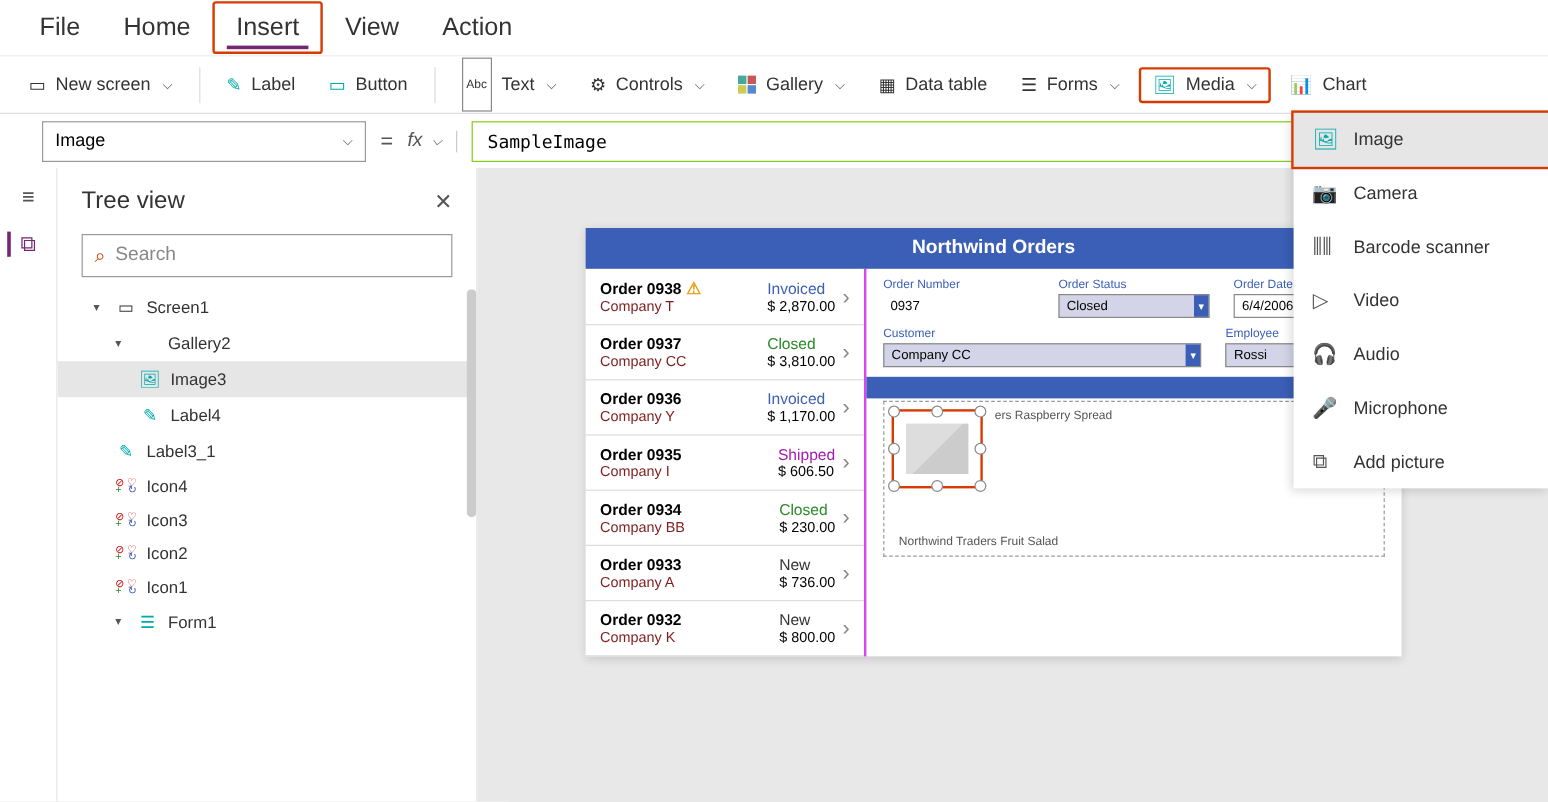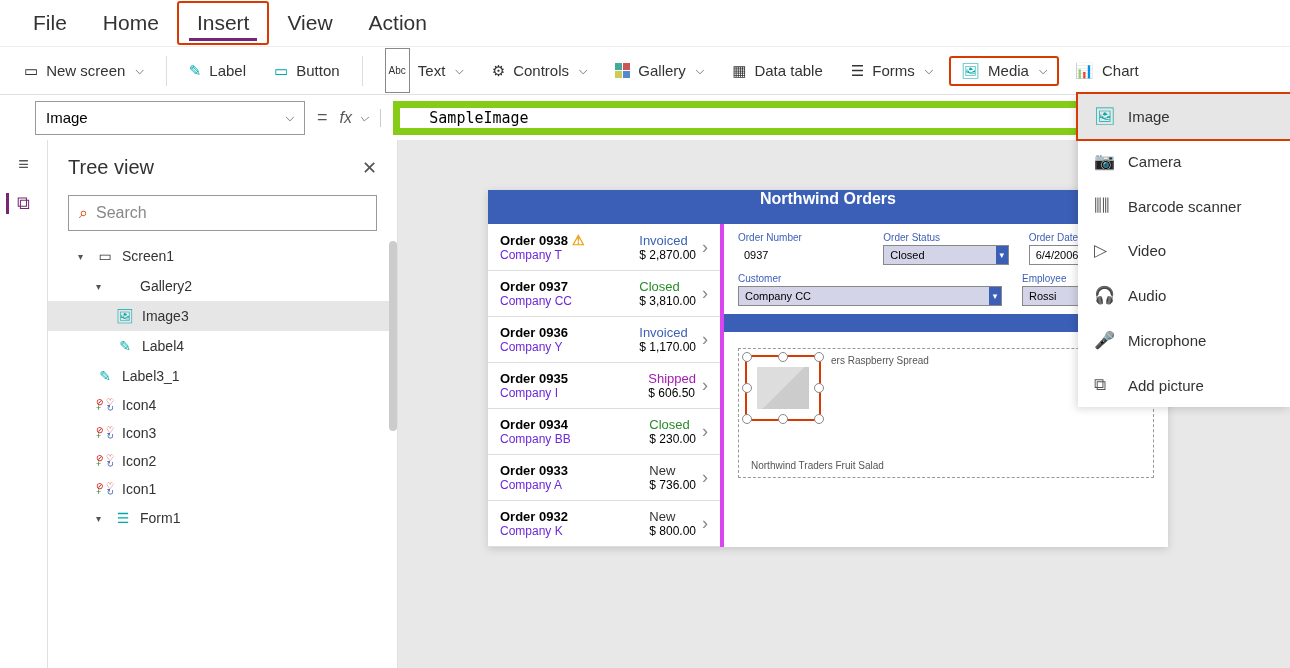--- a/index.html
+++ b/index.html
@@ -10,61 +10,61 @@
 .top-tab.active::after{content:'';position:absolute;bottom:2px;left:10px;right:10px;height:3px;background:#742774}
 .ribbon{display:flex;align-items:center;background:#fff;height:48px;border-top:1px solid #eee;padding:0 12px;gap:4px;font-size:15px;color:#333}
 .ribbon-btn{display:flex;align-items:center;gap:8px;padding:6px 12px;cursor:pointer;white-space:nowrap}
 .ribbon-sep{width:1px;height:30px;background:#ddd;margin:0 6px}
 .chev{font-size:11px;color:#666;margin-left:2px}
 .media-btn{border:2px solid #d83b01;border-radius:3px;padding:4px 10px}
 .formula-bar{display:flex;align-items:center;background:#fff;height:46px;border-top:1px solid #e0e0e0;padding:8px 35px;gap:12px}
 .property-dd{width:270px;height:34px;border:1px solid #999;background:#fff;display:flex;align-items:center;padding:0 10px;font-size:15px;justify-content:space-between;cursor:pointer}
 .eq{font-size:18px;color:#555}
 .fx-box{display:flex;align-items:center;gap:6px;font-style:italic;font-size:16px;color:#555;border-right:1px solid #ccc;padding-right:12px;cursor:pointer}
-.formula-input{flex:1;height:34px;border:7px solid #84cc16;padding:0 29px;font-family:monospace;font-size:15px;outline:none}
+.formula-input{flex:1;height:34px;border:1px solid #84cc16;padding:0 12px;font-family:monospace;font-size:15px;outline:none}
 .main{display:flex;height:calc(100% - 140px);position:relative}
 .rail{width:48px;background:#fff;border-right:1px solid #e0e0e0;display:flex;flex-direction:column;align-items:center;padding-top:14px;gap:18px}
 .rail-icon{font-size:18px;color:#555;cursor:pointer}
 .rail-icon.active{color:#742774;border-left:3px solid #742774;padding-left:8px;margin-left:-11px}
 .tree-panel{width:350px;background:#fff;border-right:1px solid #e0e0e0;display:flex;flex-direction:column;position:relative}
 .tree-hdr{display:flex;justify-content:space-between;align-items:center;padding:16px 20px 10px;font-size:20px;color:#333}
 .tree-close{font-size:18px;color:#555;cursor:pointer}
 .search-box{margin:6px 20px 10px;height:36px;border:1px solid #999;display:flex;align-items:center;padding:0 10px;gap:8px;color:#888}
 .search-ic{color:#d83b01}
 .tree-list{flex:1;overflow-y:auto;position:relative}
 .tree-scroll-ind{position:absolute;right:0;top:0;width:8px;height:190px;background:#ccc;border-radius:4px}
 .tree-item{display:flex;align-items:center;gap:8px;padding:6px 10px;font-size:14px;color:#333;cursor:pointer}
 .tree-item.sel{background:#e6e6e6}
 .tri{font-size:10px;color:#555;width:10px}
 .ti-ic{width:18px;height:18px;display:inline-flex;align-items:center;justify-content:center;font-size:14px}
 .ind-1{padding-left:30px}.ind-2{padding-left:48px}.ind-3{padding-left:68px}
 .canvas{flex:1;background:#e8e8e8;position:relative;overflow:hidden}
 .app-preview{position:absolute;left:90px;top:50px;width:680px;background:#fff;box-shadow:0 2px 8px rgba(0,0,0,.15)}
-.app-titlebar{background:#3b5fb7;color:#fff;height:34px;display:flex;justify-content:center;font-weight:600;font-size:16px;position:relative}
+.app-titlebar{background:#3b5fb7;color:#fff;height:34px;display:flex;align-items:center;justify-content:center;font-weight:600;font-size:16px;position:relative}
 .trash-ic{position:absolute;right:10px;font-size:16px}
 .app-body{display:flex}
 .order-list{width:232px}
 .order-row{border-bottom:1px solid #ddd;padding:8px 12px;display:flex;align-items:center;position:relative}
 .order-info{flex:1}
 .order-num{font-weight:600;font-size:13px;display:flex;align-items:center;gap:4px}
-.order-comp{font-size:12px;color:#6d28d9}
+.order-comp{font-size:12px;color:#7f1d1d}
 .order-right{text-align:left;font-size:12px}
 .order-status{font-size:13px}
 .st-invoiced{color:#3b5fb7}.st-closed{color:#2a8a2a}.st-shipped{color:#a21caf}.st-new{color:#333}
 .row-arrow{font-size:18px;color:#888;margin-left:6px}
 .warn-ic{color:#e8a317;font-size:14px}
-.detail-pane{flex:1;padding:8px 14px;font-size:11px;border-left:4px solid #d946ef}
+.detail-pane{flex:1;padding:8px 14px;font-size:11px;border-left:2px solid #d946ef}
 .detail-row{display:flex;gap:20px;margin-bottom:8px}
 .detail-field{flex:1}
 .detail-label{color:#3b5fb7;font-size:10px;margin-bottom:2px}
 .detail-val{border:1px solid #888;height:20px;padding:2px 6px;font-size:11px;display:flex;align-items:center;justify-content:space-between}
 .detail-val.plain{border:none}
 .dd-dark{background:#3b5fb7;color:#fff;width:12px;height:18px;display:inline-flex;align-items:center;justify-content:center;margin:-2px -6px -2px 4px;font-size:9px}
 .blue-strip{background:#3b5fb7;height:18px;margin:4px -14px 0}
-.product-area{border:1px dashed #999;margin:16px 0;padding:6px;position:relative;min-height:130px}
+.product-area{border:1px dashed #999;margin:2px 0;padding:6px;position:relative;min-height:130px}
 .product-row{display:flex;gap:10px;align-items:flex-start;font-size:10px;color:#555}
 .img-box{width:76px;height:66px;border:2px solid #d83b01;position:relative;display:flex;align-items:center;justify-content:center}
 .img-placeholder{width:52px;height:42px;background:linear-gradient(135deg,#ddd 50%,#ccc 50%);position:relative}
 .img-handle{width:10px;height:10px;border:1px solid #888;border-radius:50%;background:#fff;position:absolute;z-index:2}
 .h-tl{top:-5px;left:-5px}.h-tr{top:-5px;right:-5px}.h-bl{bottom:-5px;left:-5px}.h-br{bottom:-5px;right:-5px}
 .h-tm{top:-5px;left:50%;transform:translateX(-50%)}.h-bm{bottom:-5px;left:50%;transform:translateX(-50%)}
 .h-ml{left:-5px;top:50%;transform:translateY(-50%)}.h-mr{right:-5px;top:50%;transform:translateY(-50%)}
 .media-menu{position:absolute;top:94px;right:0;width:212px;background:#fff;box-shadow:-2px 2px 8px rgba(0,0,0,.15);z-index:10}
 .media-item{display:flex;align-items:center;gap:14px;padding:12px 16px;font-size:15px;color:#333;cursor:pointer}
 .media-item.sel{background:#e6e6e6;border:2px solid #d83b01;margin:-2px;position:relative;z-index:1}

